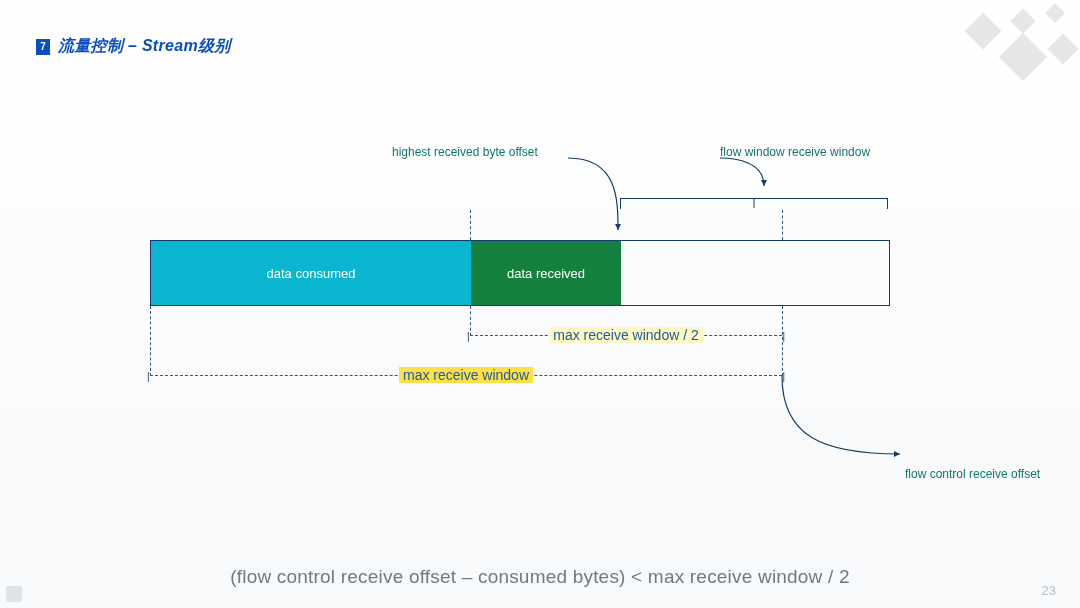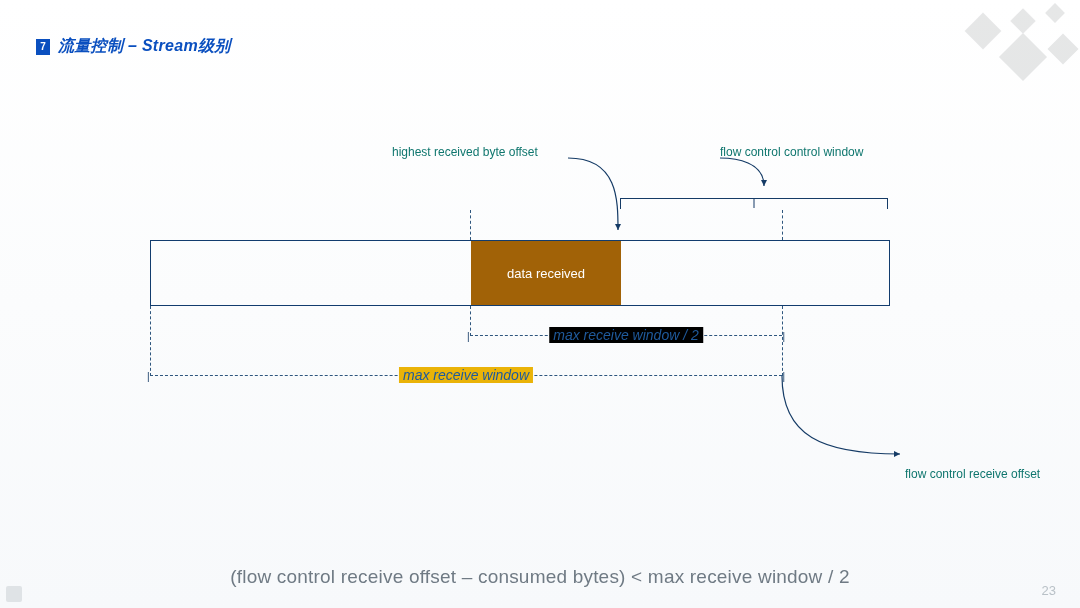--- a/index.html
+++ b/index.html
@@ -63,21 +63,21 @@
     position: absolute;
     left: 150px;
     top: 240px;
     width: 740px;
     height: 66px;
     border: 1px solid #123c6e;
     box-sizing: border-box;
   }
   .seg { height: 100%; position: absolute; top: 0; display:flex; align-items:center; justify-content:center; color:#fff; font-size:13px;}
   .seg-consumed { left:0; width:320px; background:#0ab5cf; }
-  .seg-received { left:320px; width:150px; background:#a16207; }
+  .seg-received { left:320px; width:150px; background:#15803d; }
   
   .vline { position:absolute; border-left: 1px dashed #2e567e; }
 
   .topLabel { position:absolute; color:#0f766e; font-size:12px; }
   .brace { position:absolute; height:12px; border-top:1px solid #153b66; }
   .brace::before, .brace::after { content:""; position:absolute; top:0; width:1px; height:10px; background:#153b66; }
   .brace::before{left:0;} .brace::after{right:0;}
   .brace .mid { position:absolute; left:50%; top:-1px; width:1px; height:10px; background:#153b66; transform:translateX(-0.5px);}
 
   .dimLine { position:absolute; border-top:1px dashed #2e567e; height:0; }
@@ -102,58 +102,61 @@
 
 <div class="deco">
   <div class="sq d1"></div>
     <div class="sq d2"></div>
     <div class="sq d3"></div>
     <div class="sq d4"></div>
     <div class="sq d5"></div>
 </div>
 
 <div class="topLabel" style="left:392px; top:145px;">highest received byte offset</div>
-<div class="topLabel" style="left:720px; top:145px;">flow control control window</div>
+<div class="topLabel" style="left:720px; top:145px;">flow window receive window</div>
 
 <svg class="curve" style="left:560px; top:152px; width:80px; height:88px;">
   <path d="M 8 6 C 58 6 58 48 58 78" fill="none" stroke="#153b66" stroke-width="1.2"></path>
   <path d="M 58 78 l -3 -6 l 6 0 z" fill="#153b66"></path>
 </svg>
 
 <svg class="curve" style="left:716px; top:152px; width:70px; height:40px;">
   <path d="M 48 34 C 48 10 20 6 4 6" fill="none" stroke="#153b66" stroke-width="1.2"></path>
   <path d="M 48 34 l -3 -6 l 6 0 z" fill="#153b66"></path>
 </svg>
 
 <div class="brace" style="left:620px; top:198px; width:268px;">
   <div class="mid"></div>
 </div>
 
 <div class="stage">
+  <div class="seg seg-consumed">
+      <span>data consumed</span>
+    </div>
   <div class="seg seg-received">
       <span>data received</span>
     </div>
 </div>
 
 <div class="vline" style="left:470px; top:306px; height:30px;"></div>
 <div class="vline" style="left:470px; top:210px; height:30px;"></div>
 <div class="vline" style="left:782px; top:306px; height:70px;"></div>
 <div class="vline" style="left:782px; top:210px; height:30px;"></div>
 <div class="vline" style="left:150px; top:306px; height:70px;"></div>
 
 <div class="dimLine" style="left:470px; top:335px; width:312px;">
   <span class="cap capL">|</span>
     <span class="cap capR">|</span>
-  <div class="dimLabel" style="background:#000000;font-style:italic;">max receive window / 2</div>
+  <div class="dimLabel" style="background:#fef9c3;">max receive window / 2</div>
 </div>
 
 <div class="dimLine" style="left:150px; top:375px; width:632px;">
   <span class="cap capL">|</span>
     <span class="cap capR">|</span>
-  <div class="dimLabel" style="background:#eab308;font-style:italic;">max receive window</div>
+  <div class="dimLabel" style="background:#fde047;">max receive window</div>
 </div>
 
 <svg class="curve" style="left:782px; top:376px; width:140px; height:90px;">
   <path d="M 0 0 C 0 60 40 78 118 78" fill="none" stroke="#153b66" stroke-width="1.2"></path>
   <path d="M 118 78 l -6 -3 l 0 6 z" fill="#153b66"></path>
 </svg>
 <div class="topLabel" style="left:905px; top:467px;">flow control receive offset</div>
 
 <div class="bottomText" style="top:530px;margin-top:36px;">(flow control receive offset – consumed bytes) &lt; max receive window / 2</div>
 

